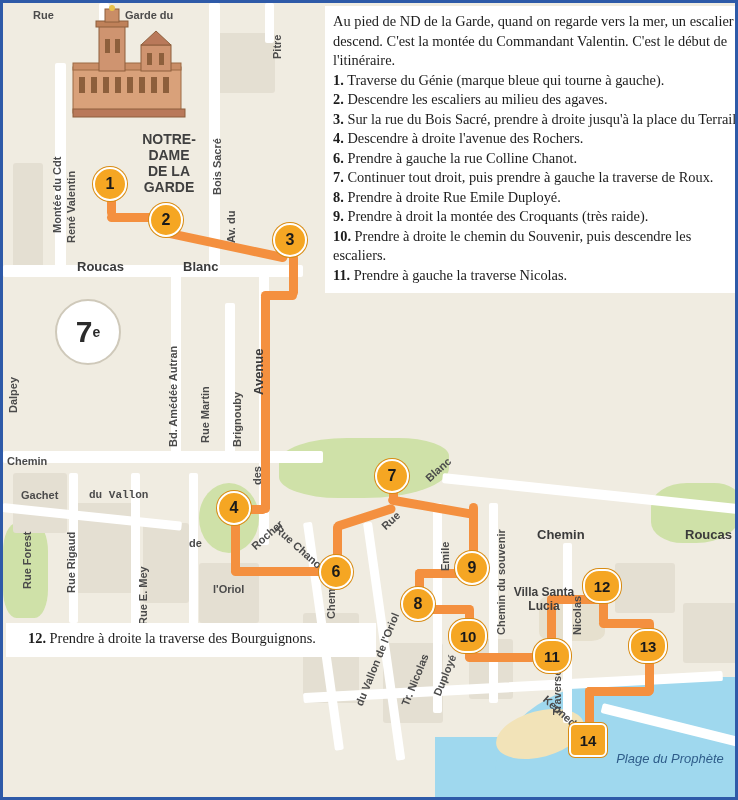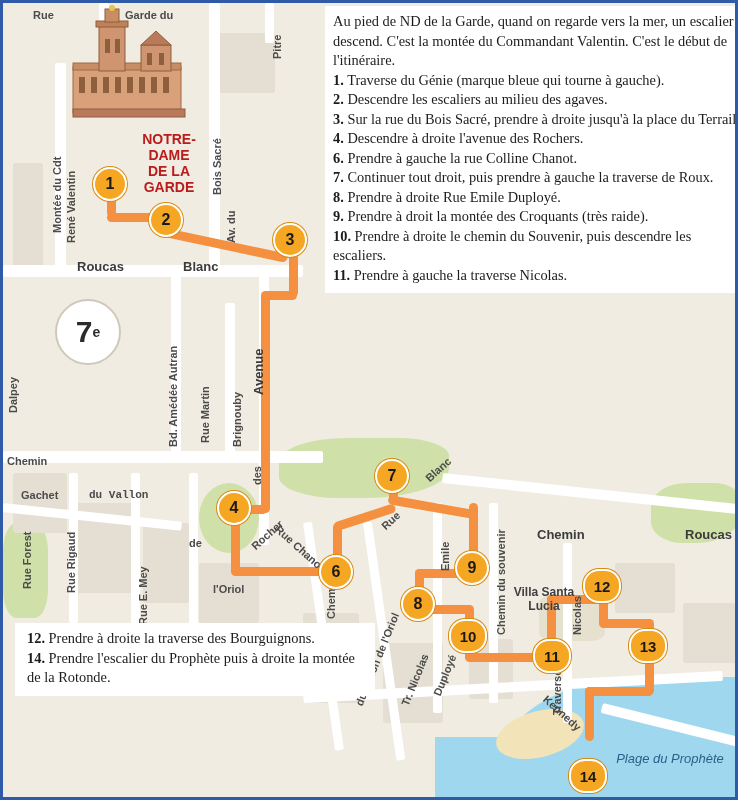--- a/index.html
+++ b/index.html
@@ -61,21 +61,21 @@
   .lbl.rot45{transform:rotate(-42deg);transform-origin:left top;}
   .lbl.rotm45{transform:rotate(42deg);transform-origin:left top;}
   .lbl.rot70{transform:rotate(-68deg);transform-origin:left top;}
   .lbl.big{font-size:13px;color:#3b3b3b;}
   .district{
     position:absolute;left:36px;top:640px;color:#9aa7b0;
     font-size:15px;font-weight:bold;letter-spacing:.5px;
   }
   .ndlg{
     position:absolute;left:118px;top:128px;width:96px;
-    color:#b91c1c;font-size:14px;font-weight:bold;line-height:16px;
+    color:#404040;font-size:14px;font-weight:bold;line-height:16px;
     text-align:center;
   }
   .arrond{
     position:absolute;left:52px;top:296px;width:62px;height:62px;
     border-radius:50%;background:#ffffff;border:2px solid #cfc9ba;
     display:flex;align-items:center;justify-content:center;
     color:#2b2b2b;font-size:30px;font-weight:bold;
   }
   .arrond sup{font-size:14px;}
   .villa{
@@ -88,21 +88,21 @@
   }
   
   .basilica{position:absolute;left:52px;top:2px;width:140px;height:118px;}
   
   .panel{
     position:absolute;background:#ffffff;
     color:#1c1c1c;font-size:14.4px;line-height:19.5px;
     font-family:"Liberation Serif", serif;
   }
   .panel-top{left:322px;top:3px;width:412px;padding:6px 8px 8px 8px;}
-  .panel-bottom{left:12px;top:620px;width:340px;padding:6px 8px 8px 12px;}
+  .panel-bottom{left:3px;top:620px;width:340px;padding:6px 8px 8px 22px;}
   .panel p{margin:0 0 0 0;}
   .panel .step{margin:0;}
   .panel .num{font-weight:bold;}
   .intro{margin-bottom:1px;}
 </style>
 </head>
 <body>
 
 <div id="root">
 
@@ -272,35 +272,34 @@
     <div class="marker" style="left:270px;top:220px;">3</div>
     <div class="marker" style="left:214px;top:488px;">4</div>
     <div class="marker" style="left:316px;top:552px;">6</div>
     <div class="marker" style="left:372px;top:456px;">7</div>
     <div class="marker" style="left:398px;top:584px;">8</div>
     <div class="marker" style="left:452px;top:548px;">9</div>
     <div class="marker wide" style="left:446px;top:616px;">10</div>
     <div class="marker wide" style="left:530px;top:636px;">11</div>
     <div class="marker wide" style="left:580px;top:566px;">12</div>
     <div class="marker wide" style="left:626px;top:626px;">13</div>
-    <div class="marker wide" style="left:566px;top:756px;">14</div>
+    <div class="marker wide" style="left:566px;top:720px;border-radius:6px;">14</div>
   </div>
 
   <div class="panel panel-top">
     <p class="intro">Au pied de ND de la Garde, quand on regarde vers la mer, un escalier descend. C'est la montée du Commandant Valentin. C'est le début de l'itinéraire.</p>
     <p class="step"><span class="num">1.</span> <span>Traverse du Génie (marque bleue qui tourne à gauche).</span></p>
     <p class="step"><span class="num">2.</span> <span>Descendre les escaliers au milieu des agaves.</span></p>
     <p class="step"><span class="num">3.</span> <span>Sur la rue du Bois Sacré, prendre à droite jusqu'à la place du Terrail.</span></p>
     <p class="step"><span class="num">4.</span> <span>Descendre à droite l'avenue des Rochers.</span></p>
     <p class="step"><span class="num">6.</span> <span>Prendre à gauche la rue Colline Chanot.</span></p>
     <p class="step"><span class="num">7.</span> <span>Continuer tout droit, puis prendre à gauche la traverse de Roux.</span></p>
     <p class="step"><span class="num">8.</span> <span>Prendre à droite Rue Emile Duployé.</span></p>
     <p class="step"><span class="num">9.</span> <span>Prendre à droit la montée des Croquants (très raide).</span></p>
     <p class="step"><span class="num">10.</span> <span>Prendre à droite le chemin du Souvenir, puis descendre les escaliers.</span></p>
     <p class="step"><span class="num">11.</span> <span>Prendre à gauche la traverse Nicolas.</span></p>
   </div>
 
   <div class="panel panel-bottom">
     <p class="step"><span class="num">12.</span> <span>Prendre à droite la traverse des Bourguignons.</span></p>
-    <p class="step"><span class="num">14.</span> <span>Prendre l'escalier du Prophète puis à droite la montée de la Rotonde.</span></p>
   </div>
 
 </div>
 
 </body></html>

